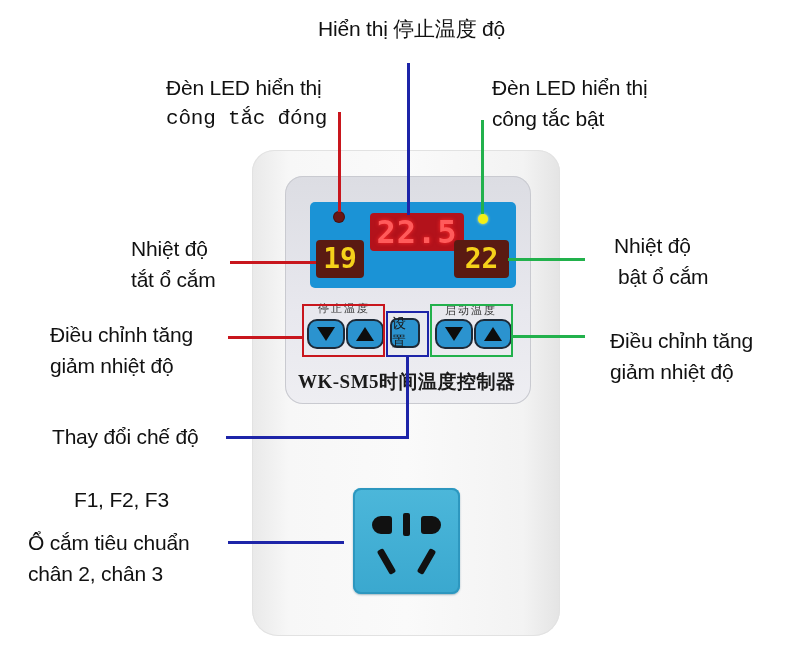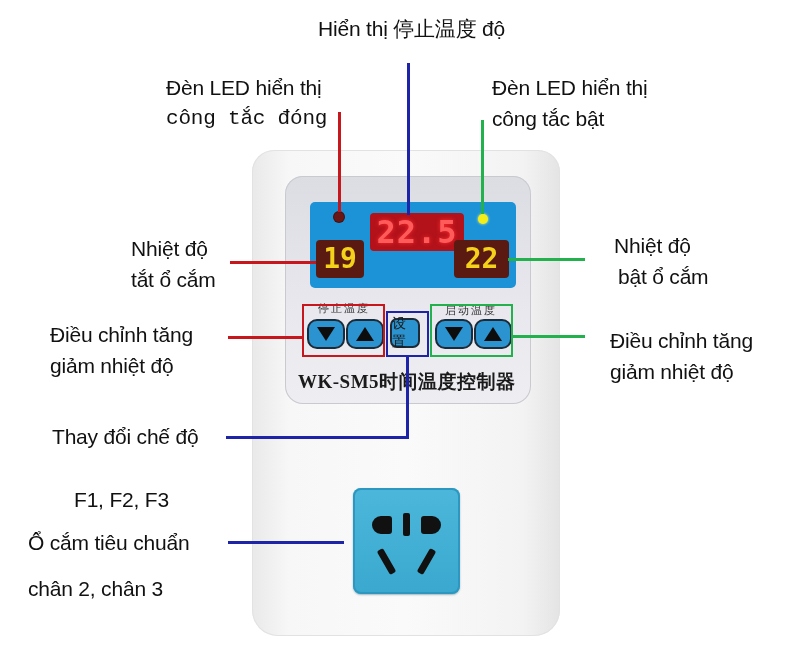--- a/index.html
+++ b/index.html
@@ -115,13 +115,13 @@
 <div class="label" style="left:50px; top:320px;">Điều chỉnh tăng</div>
 <div class="label" style="left:50px; top:351px;">giảm nhiệt độ</div>
 
 <div class="label" style="left:610px; top:326px;">Điều chỉnh tăng</div>
 <div class="label" style="left:610px; top:357px;">giảm nhiệt độ</div>
 
 <div class="label" style="left:52px; top:422px;">Thay đổi chế độ</div>
 <div class="label" style="left:74px; top:453px;margin-top:32px;">F1, F2, F3</div>
 
 <div class="label" style="left:28px; top:528px;">Ổ cắm tiêu chuẩn</div>
-<div class="label" style="left:28px; top:574px;">chân 2, chân 3</div>
+<div class="label" style="left:28px; top:559px;">chân 2, chân 3</div>
 
 </body></html>

